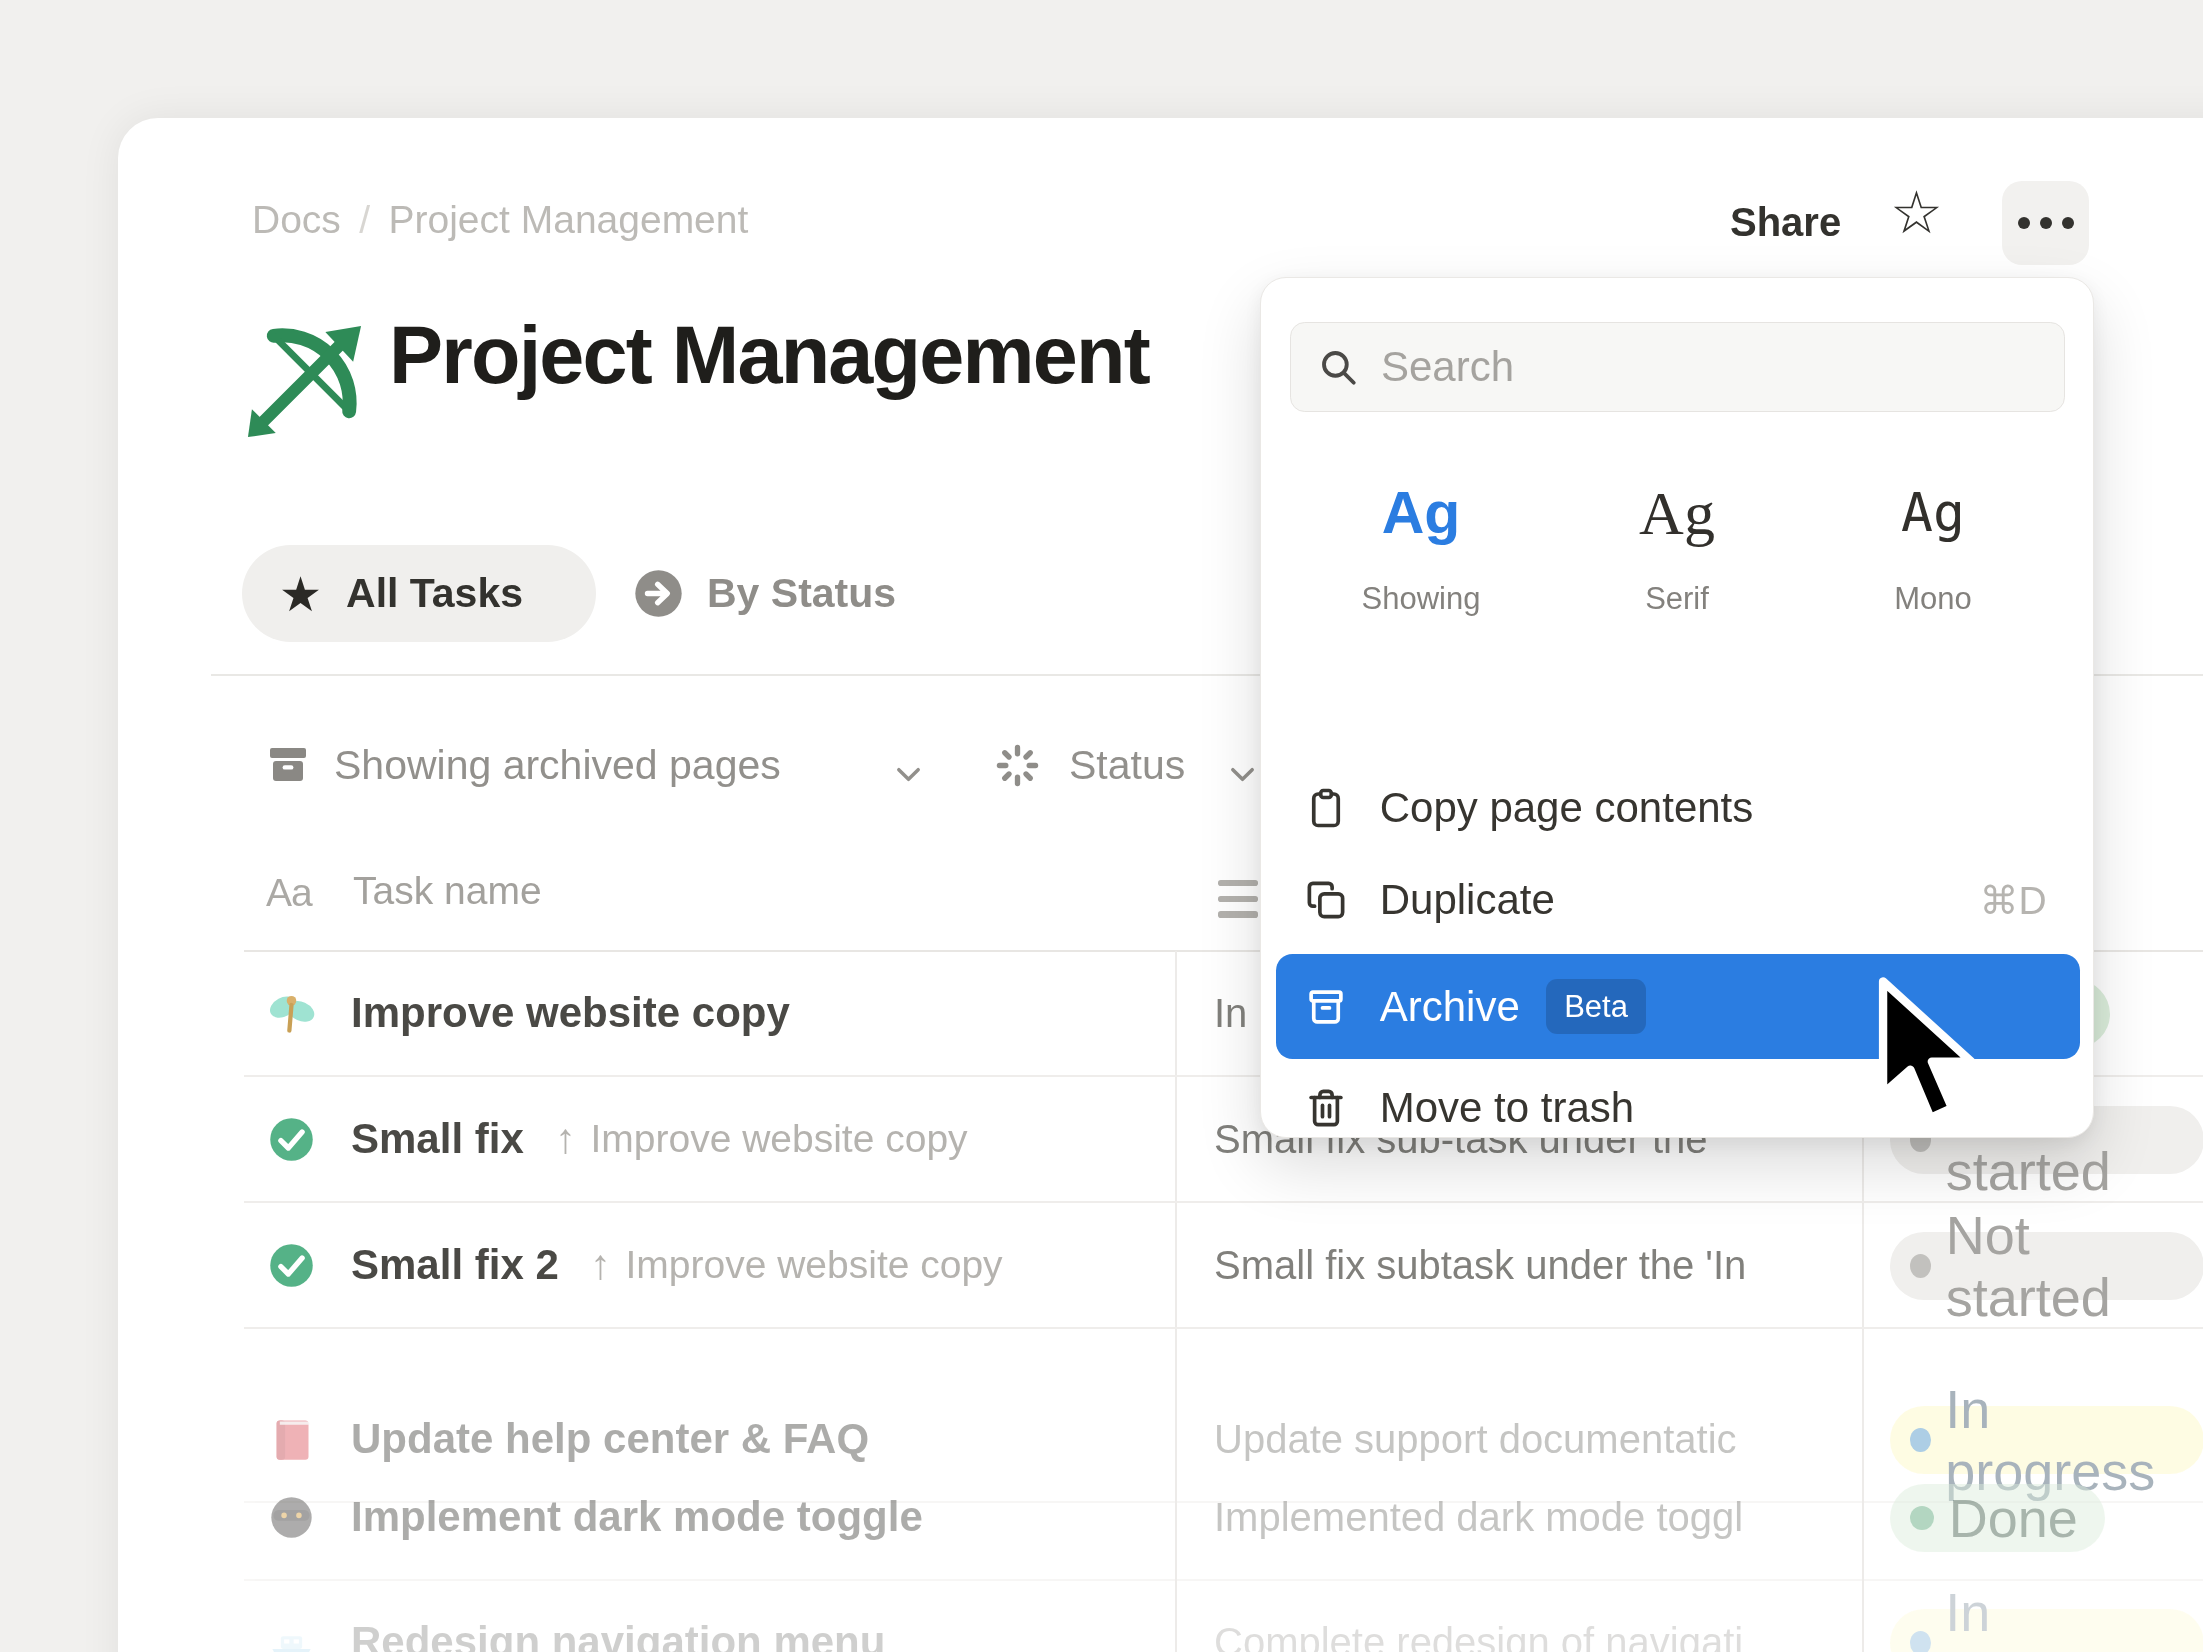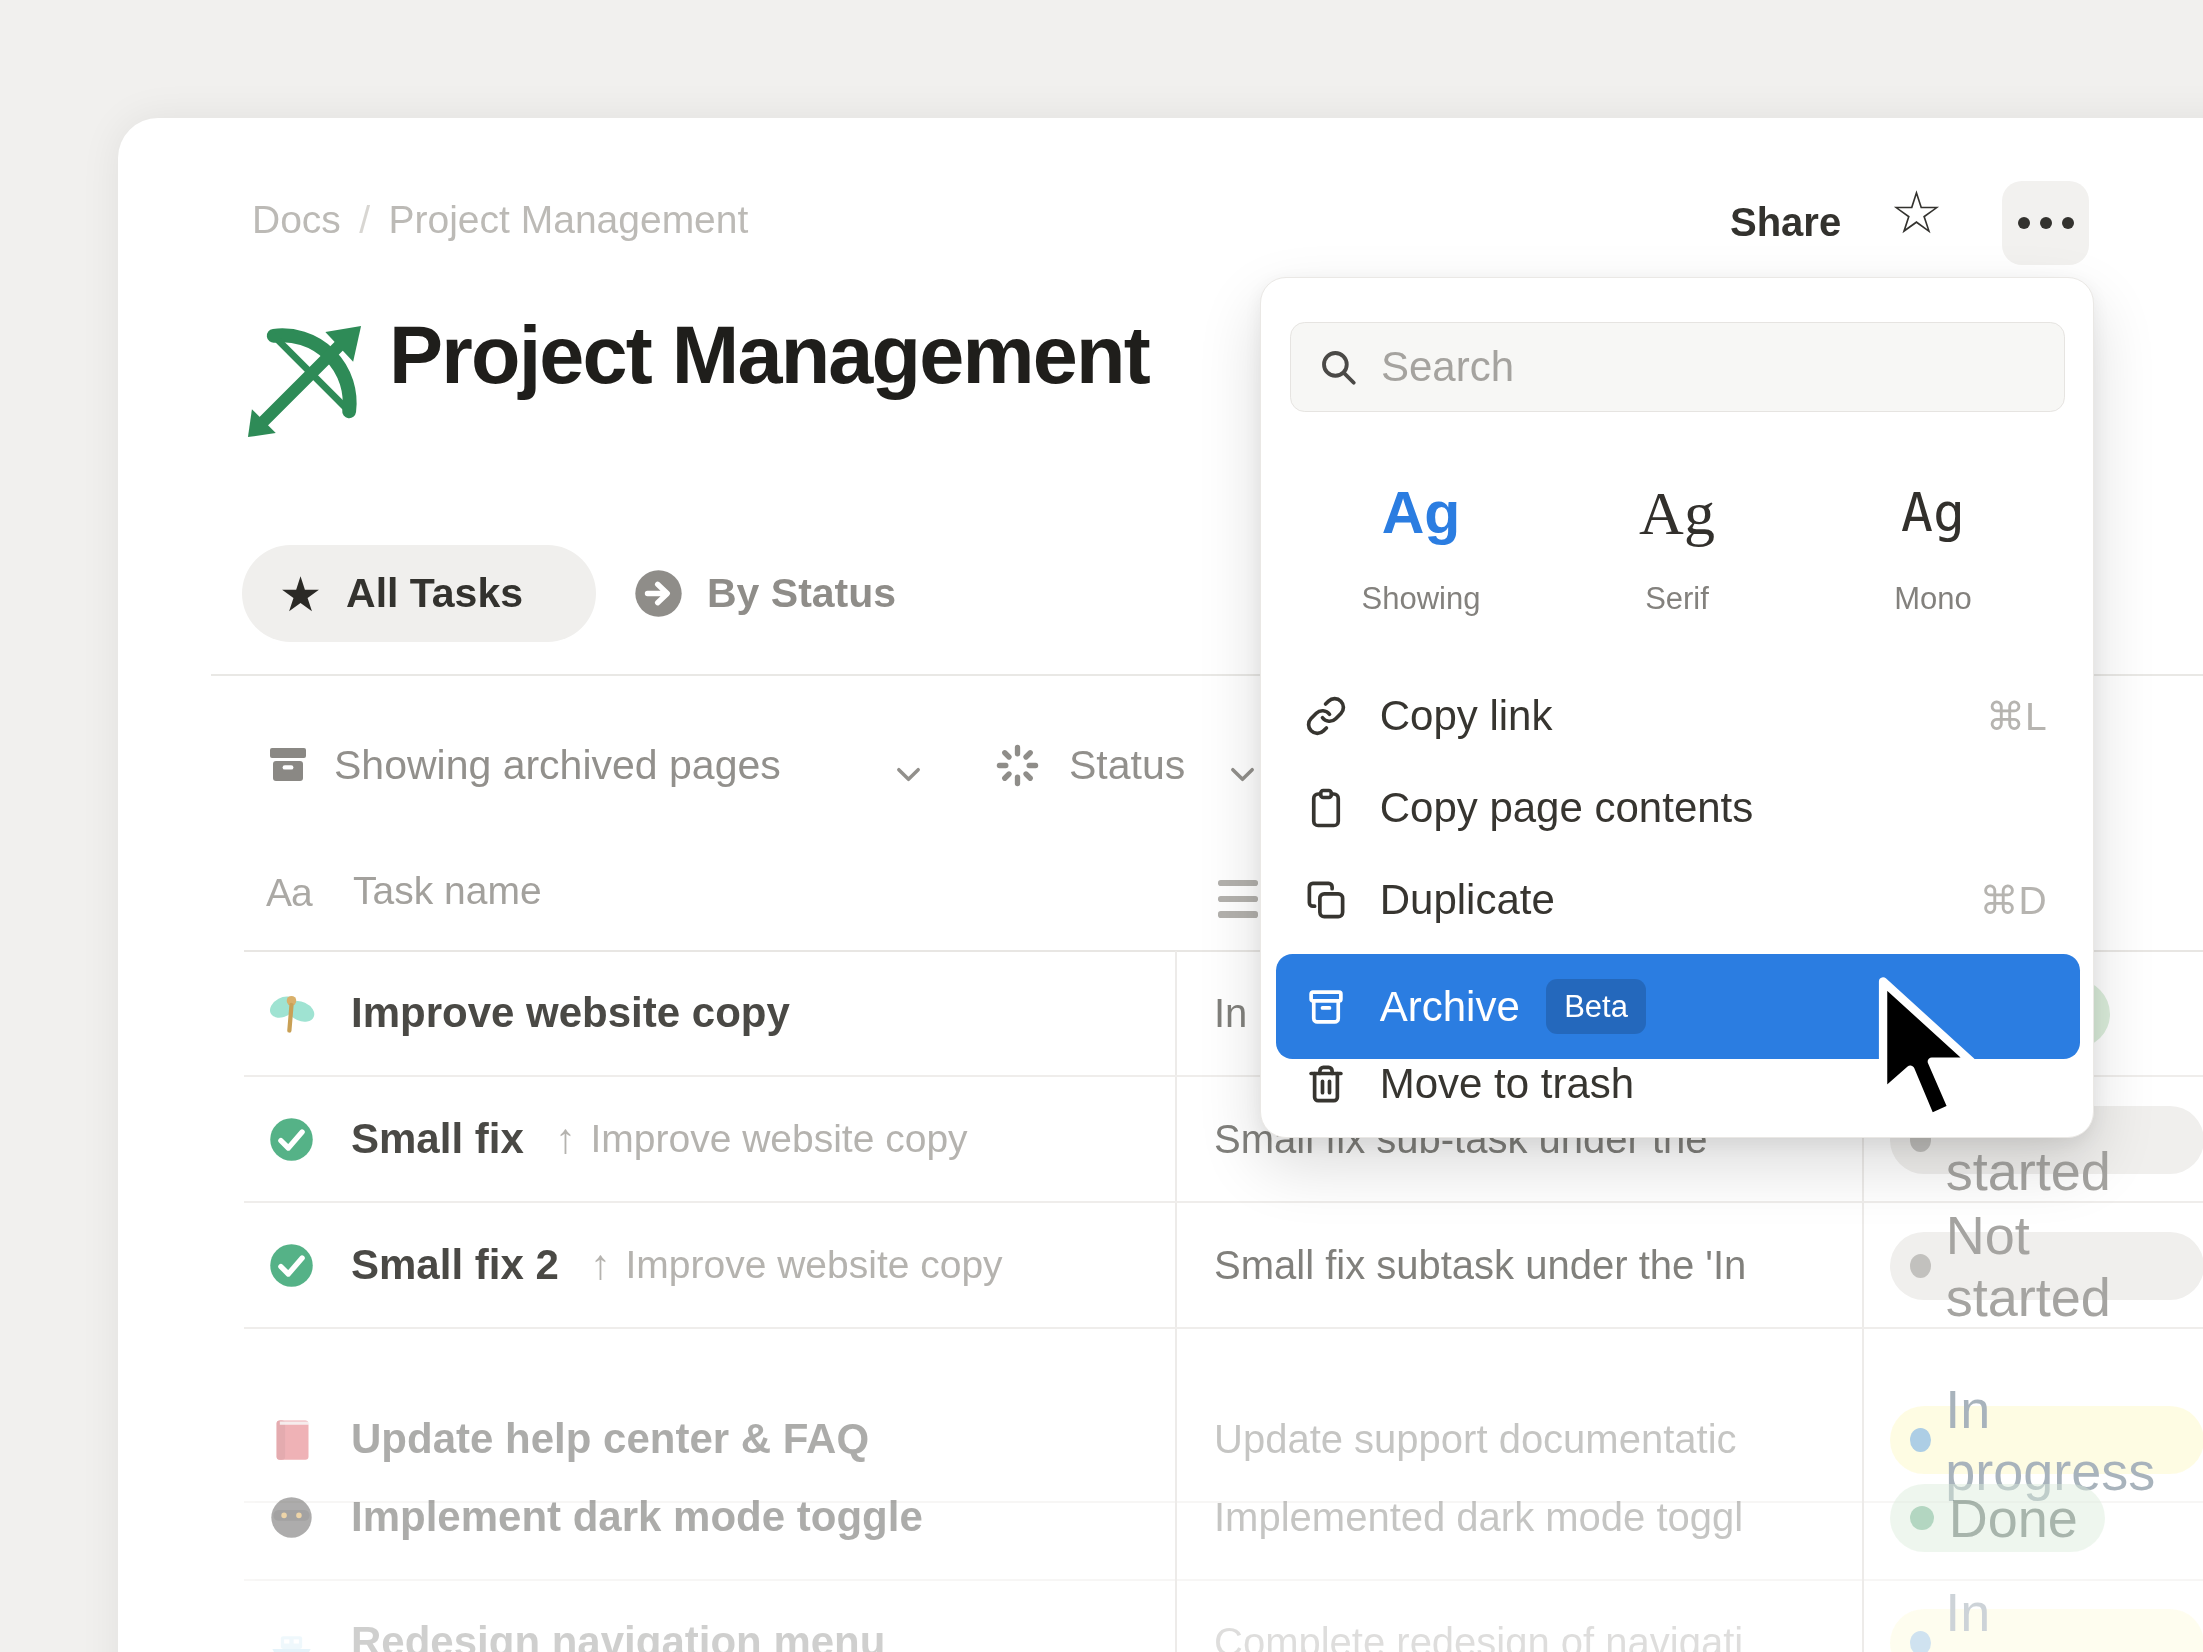--- a/index.html
+++ b/index.html
@@ -325,30 +325,20 @@
       <div class="fopt serif">
         <div class="ag">Ag</div>
         <div class="flbl">Serif</div>
       </div>
       <div class="fopt mono">
         <div class="ag">Ag</div>
         <div class="flbl">Mono</div>
       </div>
     </div>
 
-    <div class="mi" style="top:392px;">
-      <svg width="42" height="42" viewBox="0 0 24 24">
-        <g fill="none" stroke="#373530" stroke-width="2.1" stroke-linecap="round" stroke-linejoin="round">
-          <path d="M10 13a5 5 0 0 0 7.54.54l3-3a5 5 0 0 0-7.07-7.07l-1.72 1.71"></path>
-          <path d="M14 11a5 5 0 0 0-7.54-.54l-3 3a5 5 0 0 0 7.07 7.07l1.71-1.71"></path>
-        </g>
-      </svg>
-      <span class="milbl">Copy link</span>
-      <span class="short">⌘L</span>
-    </div>
 
     <div class="mi" style="top:484px;">
       <svg width="42" height="42" viewBox="0 0 24 24">
         <g fill="none" stroke="#373530" stroke-width="2.1" stroke-linecap="round" stroke-linejoin="round">
           <rect x="5" y="4" width="14" height="18" rx="2.5"></rect>
           <rect x="9" y="2" width="6" height="4" rx="1.4" fill="#ffffff"></rect>
         </g>
       </svg>
       <span class="milbl">Copy page contents</span>
     </div>
@@ -369,21 +359,21 @@
         <g fill="none" stroke="#ffffff" stroke-width="2.1" stroke-linecap="round" stroke-linejoin="round">
           <rect x="3.5" y="3.5" width="17" height="5" rx="1"></rect>
           <path d="M5 8.5 v10 a2 2 0 0 0 2 2 h10 a2 2 0 0 0 2 -2 v-10"></path>
           <line x1="10" y1="12.5" x2="14" y2="12.5"></line>
         </g>
       </svg>
       <span class="milbl">Archive</span>
       <span class="beta">Beta</span>
     </div>
 
-    <div class="mi" style="top:760px;">
+    <div class="mi" style="top:784px;">
       <svg width="42" height="42" viewBox="0 0 24 24">
         <g fill="none" stroke="#373530" stroke-width="2.1" stroke-linecap="round" stroke-linejoin="round">
           <polyline points="3.5 6 20.5 6"></polyline>
           <path d="M18.5 6 v13.5 a2 2 0 0 1 -2 2 h-9 a2 2 0 0 1 -2 -2 V6"></path>
           <path d="M8.5 6 V4.5 a2 2 0 0 1 2 -2 h3 a2 2 0 0 1 2 2 V6"></path>
           <line x1="10" y1="10.5" x2="10" y2="17"></line>
             <line x1="14" y1="10.5" x2="14" y2="17"></line>
         </g>
       </svg>
       <span class="milbl">Move to trash</span>

